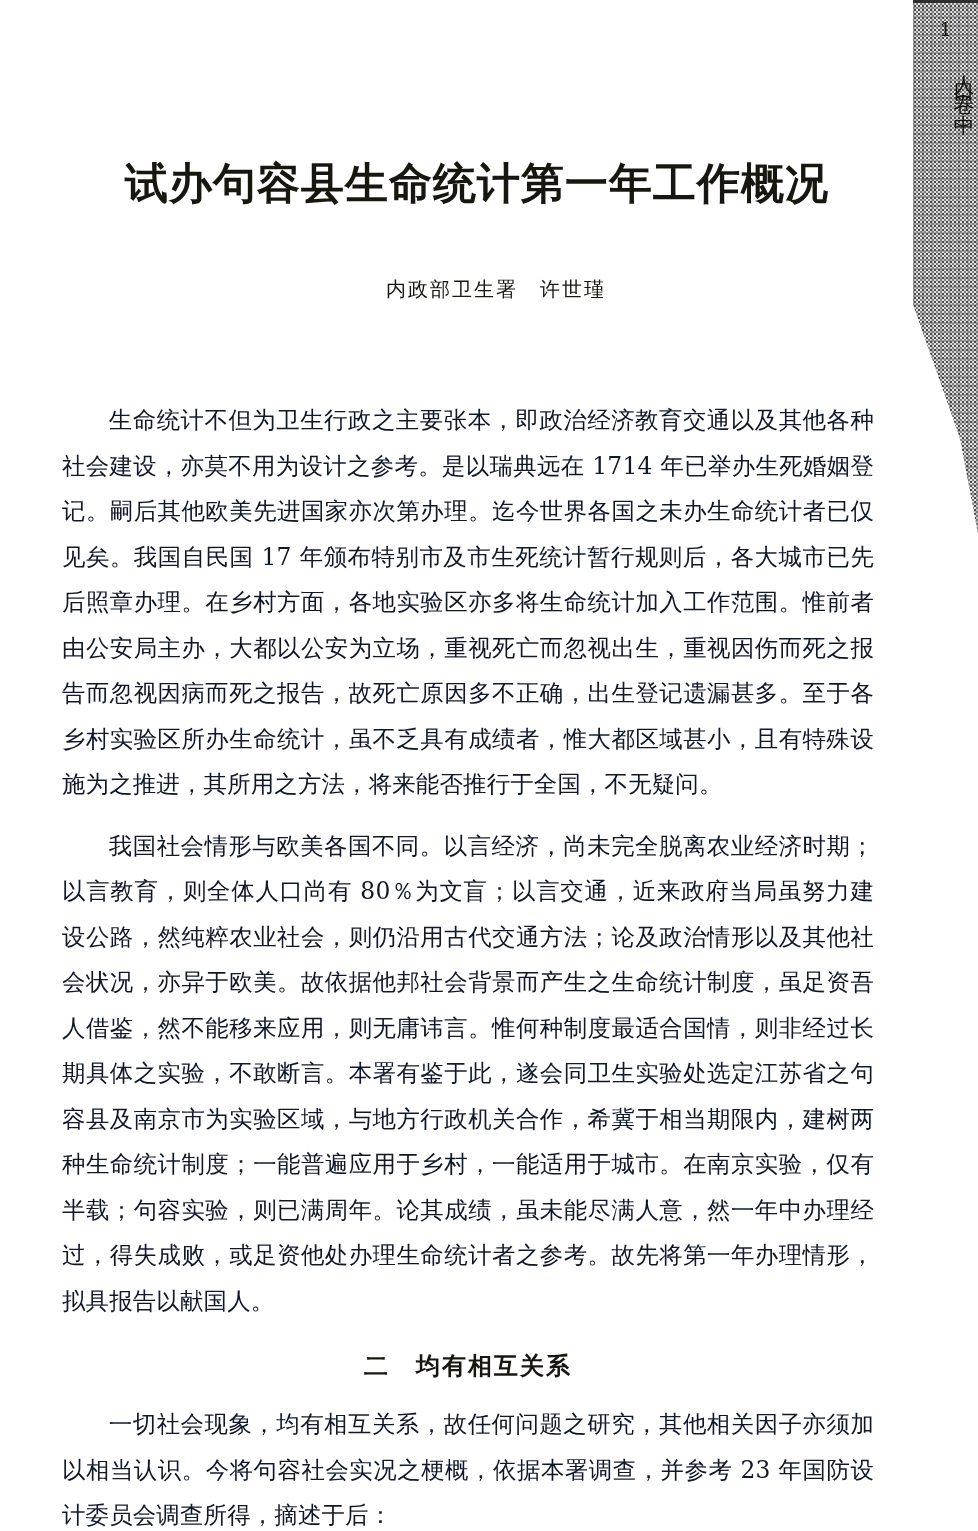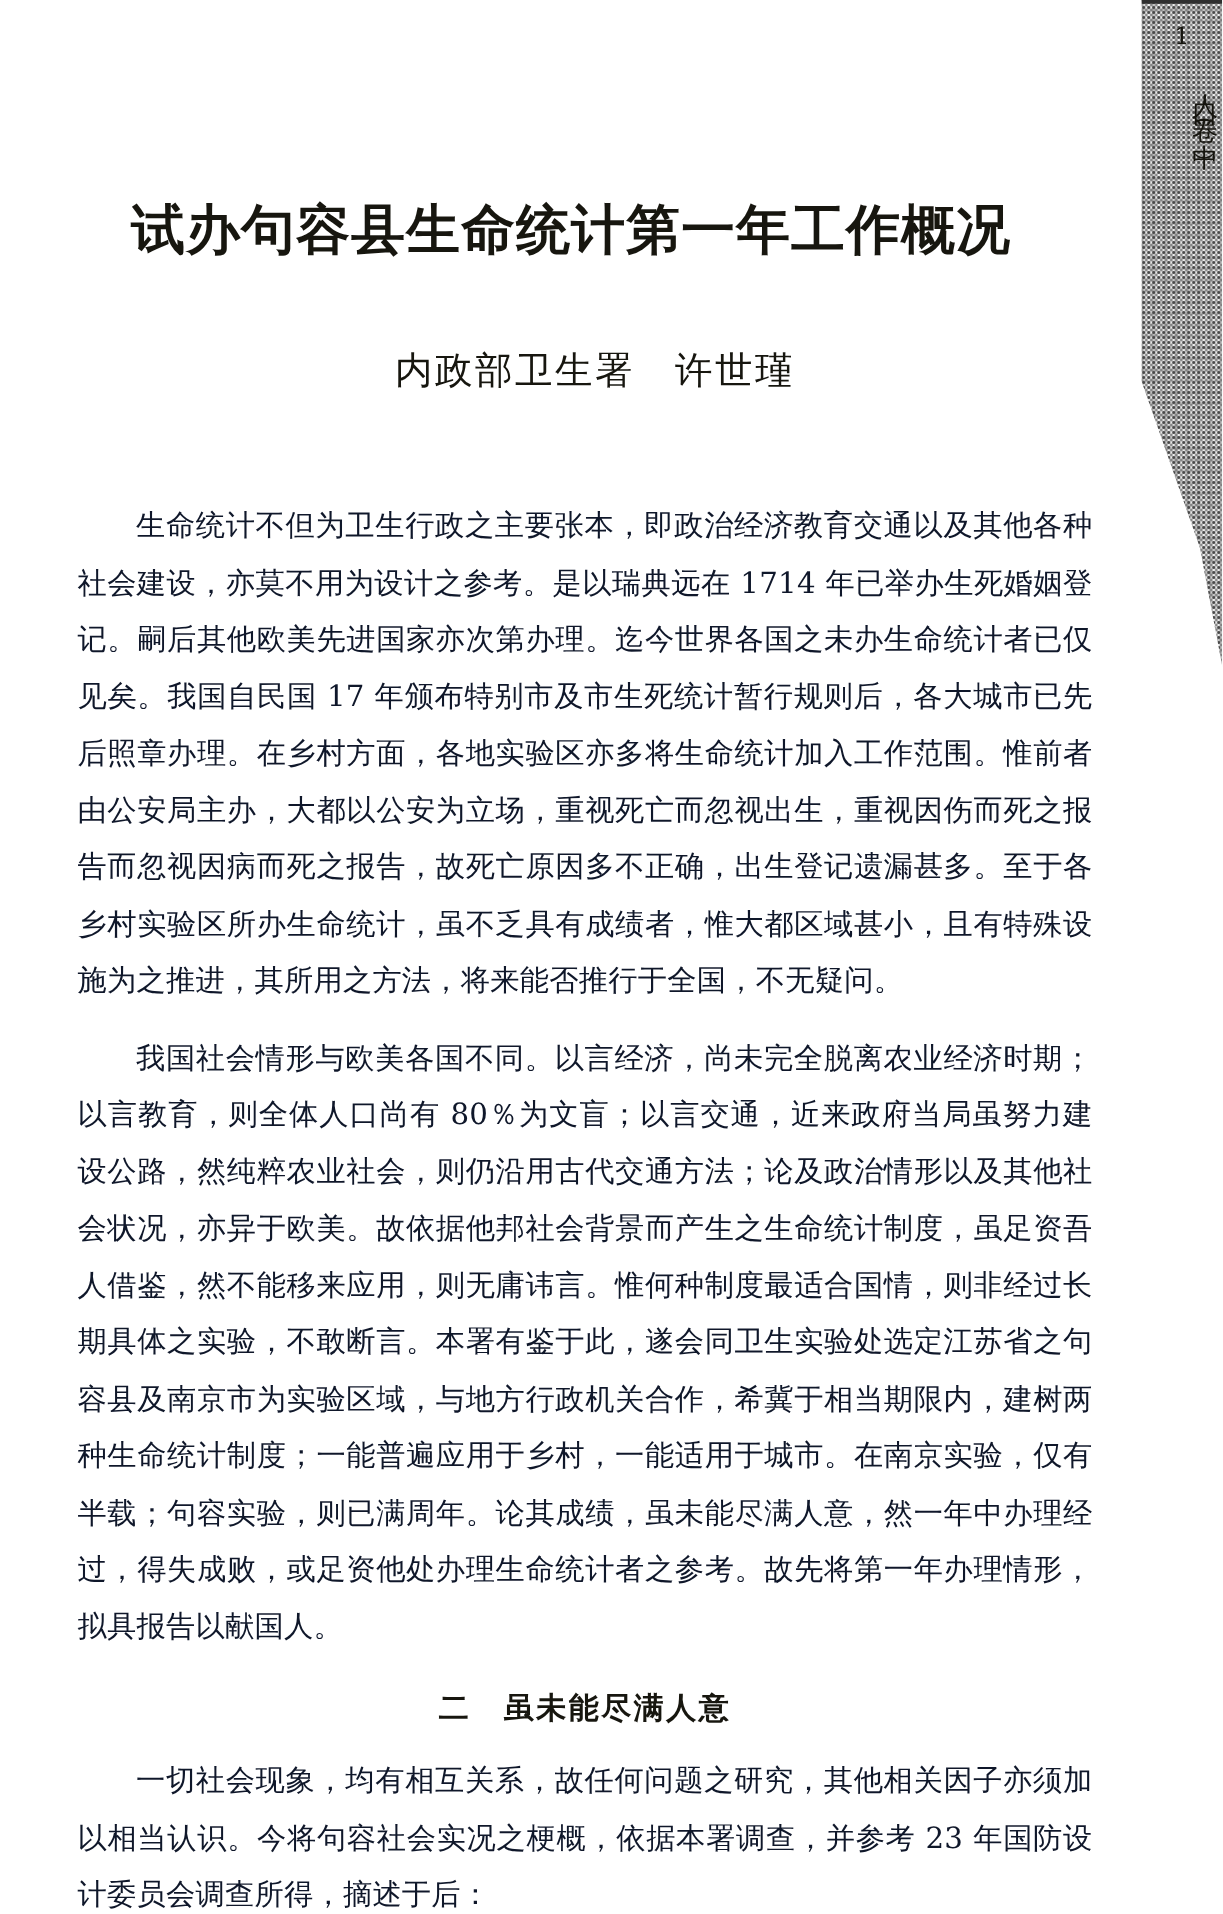--- a/index.html
+++ b/index.html
@@ -80,40 +80,40 @@
     left: 0;
     top: 0;
     width: 913px;
     height: 1531px;
   }
 
   .doc-title {
     margin: 0;
     padding: 0;
     position: absolute;
-    left: 52px;
+    left: 72px;
     top: 155px;
     width: 810px;
     text-align: center;
     font-family: "DejaVu Sans", "Liberation Sans", sans-serif;
     font-weight: bold;
     font-size: 43px;
     letter-spacing: 1px;
     color: #17160f;
     white-space: nowrap;
   }
 
   .byline {
     position: absolute;
-    left: 76px;
+    left: 46px;
     top: 276px;
     width: 560px;
     text-align: right;
     font-family: "DejaVu Serif", "Liberation Serif", serif;
-    font-size: 30px;
+    font-size: 20px;
     letter-spacing: 2px;
     color: #17160f;
   }
 
   .body-block {
     position: absolute;
     left: 62px;
     top: 398px;
     width: 812px;
   }
@@ -171,20 +171,20 @@
 
     <h1 class="doc-title">试办句容县生命统计第一年工作概况</h1>
 
     <div class="byline">内政部卫生署　许世瑾</div>
 
     <div class="body-block">
 
       <p class="para">生命统计不但为卫生行政之主要张本，即政治经济教育交通以及其他各种社会建设，亦莫不用为设计之参考。是以瑞典远在 1714 年已举办生死婚姻登记。嗣后其他欧美先进国家亦次第办理。迄今世界各国之未办生命统计者已仅见矣。我国自民国 17 年颁布特别市及市生死统计暂行规则后，各大城市已先后照章办理。在乡村方面，各地实验区亦多将生命统计加入工作范围。惟前者由公安局主办，大都以公安为立场，重视死亡而忽视出生，重视因伤而死之报告而忽视因病而死之报告，故死亡原因多不正确，出生登记遗漏甚多。至于各乡村实验区所办生命统计，虽不乏具有成绩者，惟大都区域甚小，且有特殊设施为之推进，其所用之方法，将来能否推行于全国，不无疑问。</p>
       <p class="para">我国社会情形与欧美各国不同。以言经济，尚未完全脱离农业经济时期；以言教育，则全体人口尚有 80％为文盲；以言交通，近来政府当局虽努力建设公路，然纯粹农业社会，则仍沿用古代交通方法；论及政治情形以及其他社会状况，亦异于欧美。故依据他邦社会背景而产生之生命统计制度，虽足资吾人借鉴，然不能移来应用，则无庸讳言。惟何种制度最适合国情，则非经过长期具体之实验，不敢断言。本署有鉴于此，遂会同卫生实验处选定江苏省之句容县及南京市为实验区域，与地方行政机关合作，希冀于相当期限内，建树两种生命统计制度；一能普遍应用于乡村，一能适用于城市。在南京实验，仅有半载；句容实验，则已满周年。论其成绩，虽未能尽满人意，然一年中办理经过，得失成败，或足资他处办理生命统计者之参考。故先将第一年办理情形，拟具报告以献国人。</p>
 
-      <h2 class="section-head second">二　虽未能尽满人意</h2>
+      <h2 class="section-head second">二　均有相互关系</h2>
       <p class="para">一切社会现象，均有相互关系，故任何问题之研究，其他相关因子亦须加以相当认识。今将句容社会实况之梗概，依据本署调查，并参考 23 年国防设计委员会调查所得，摘述于后：</p>
 
     </div>
   </div>
 
   <div class="scanfx"></div>
 </div>
 
 </body></html>

